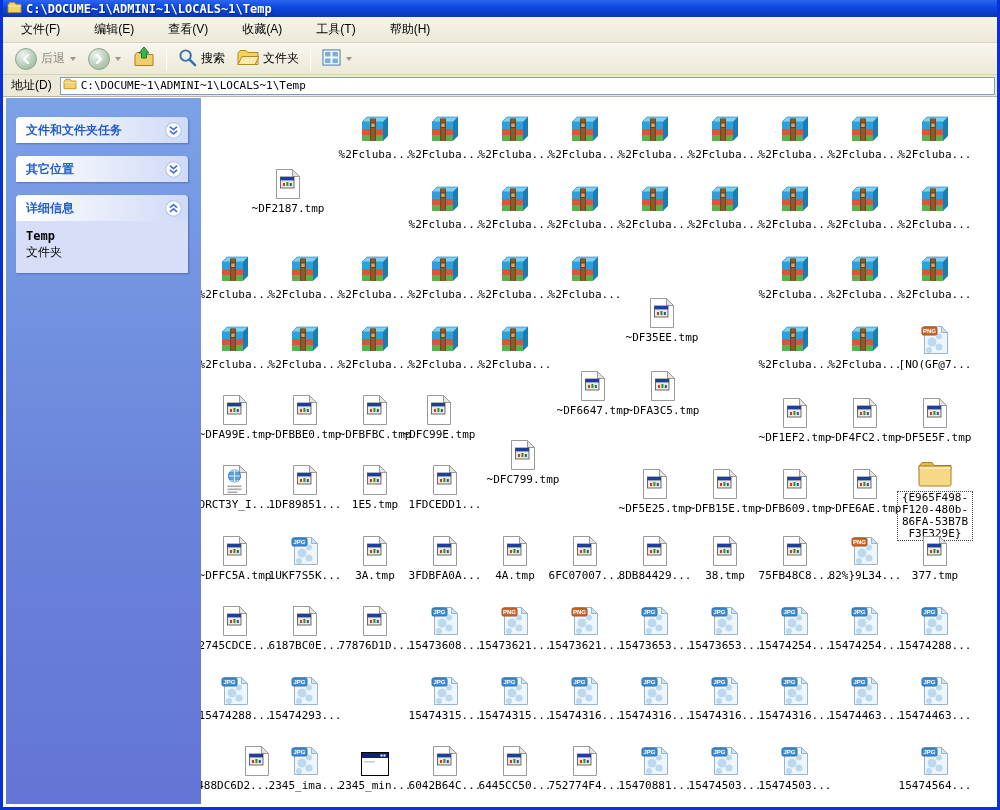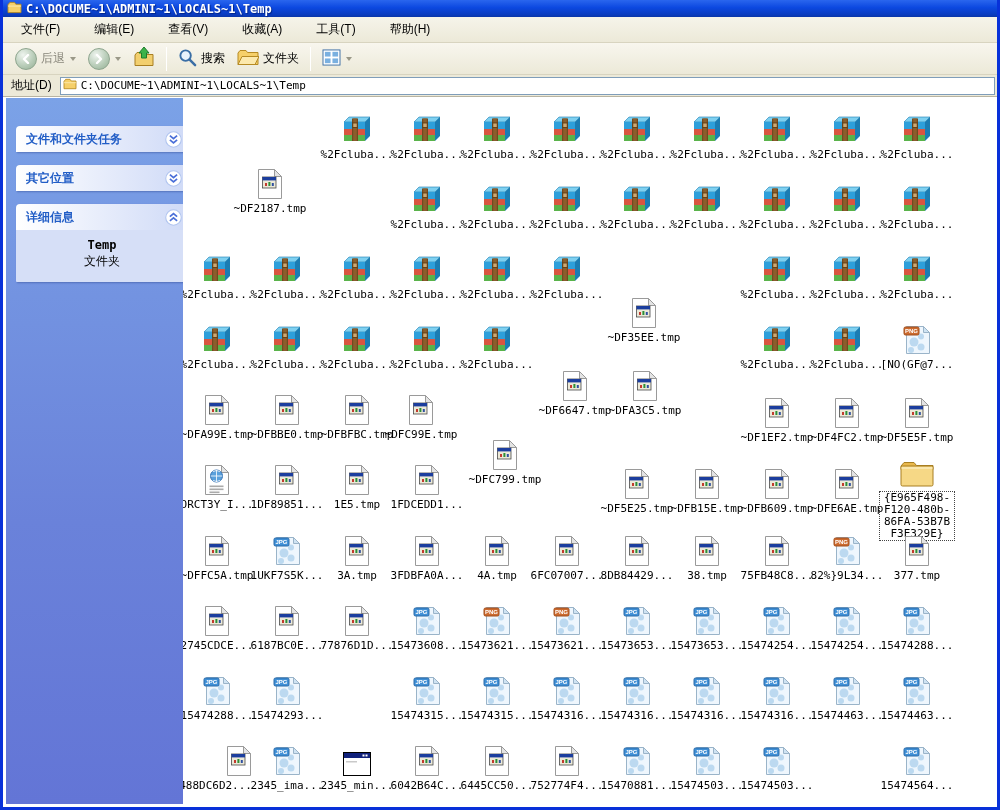--- a/index.html
+++ b/index.html
@@ -27,25 +27,25 @@
   .sep { width:1px; height:24px; background:#d0ccb8; border-right:1px solid #fff; margin:0 5px; }
 
   
   .addressbar { height:22px; background:#ece9d8; border-bottom:1px solid #b8b4a2; display:flex; align-items:center; padding:0 2px 0 8px; }
   .addr-label { color:#000; margin-right:8px; }
   .addr-box { flex:1; height:18px; background:#fff; border:1px solid #7f9db9; display:flex; align-items:center; padding-left:2px; }
   .addr-box input { border:none; outline:none; flex:1; font-family:"DejaVu Sans Mono","Liberation Mono",monospace; font-size:11px; height:14px; margin-left:4px; background:transparent; }
 
   
   .main { position:absolute; top:98px; bottom:3px; left:3px; right:3px; display:flex; }
-  .sidebar { width:177px; background:linear-gradient(180deg,#7ba2e7 0%,#6a82da 60%,#6375d6 100%); flex-shrink:0; padding-top:28px; overflow:hidden; }
+  .sidebar { width:195px; background:linear-gradient(180deg,#7ba2e7 0%,#6a82da 60%,#6375d6 100%); flex-shrink:0; padding-top:19px; overflow:hidden; }
   .panel { margin:0 8px 13px 10px; width:172px; border-radius:4px 4px 0 0; box-shadow:1px 1px 2px rgba(20,40,110,.35); }
   .panel-header { height:26px; background:linear-gradient(90deg,#ffffff,#cfdaf7); border-radius:4px 4px 0 0; display:flex; align-items:center; justify-content:space-between; padding:0 6px 0 10px; }
   .panel-header .pt { color:#215dc6; font-weight:bold; }
-  .panel-body { background:#d6dff7; padding:8px 10px 12px; border-radius:0 0 1px 1px;text-align:center; }
+  .panel-body { background:#d6dff7; padding:8px 10px 12px; border-radius:0 0 1px 1px; }
   .pb-name { font-weight:bold; font-family:"DejaVu Sans Mono","Liberation Mono",monospace; }
   .pb-type { margin-top:1px; }
   .chev { width:17px; height:17px; }
 
   .content { flex:1; background:#fff; position:relative; overflow:hidden; }
 
   
   .file-grid { position:absolute; top:-98px; left:-196px; width:1000px; height:810px; }
   .file-item { position:absolute; width:70px; display:flex; flex-direction:column; align-items:center; cursor:default; }
   .fi { height:34px; display:flex; align-items:flex-end; justify-content:center; }

